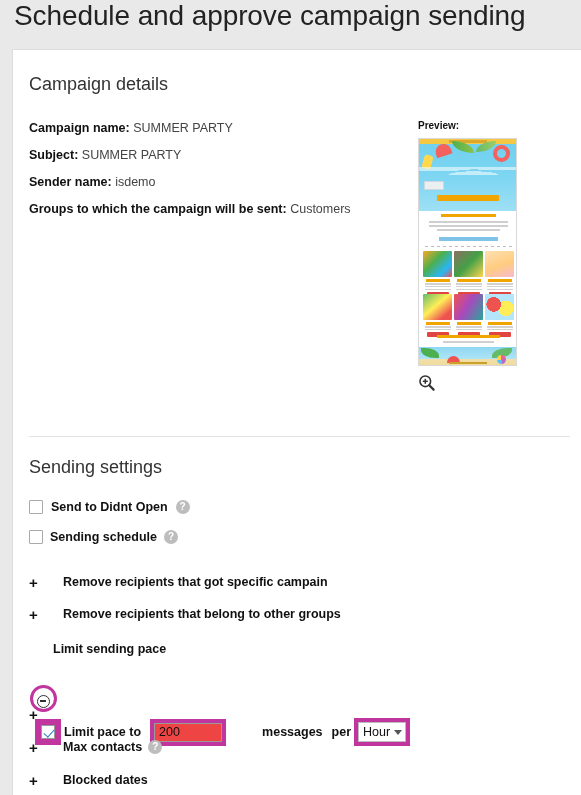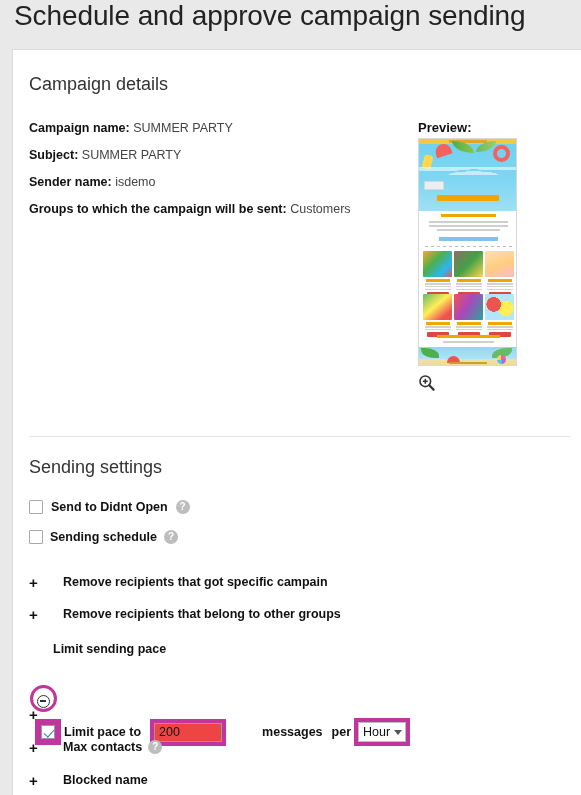--- a/index.html
+++ b/index.html
@@ -67,21 +67,21 @@
   .detail-row b { color: #111; font-weight: bold; }
   #detail-0 { top: 71px; }
   #detail-1 { top: 98px; }
   #detail-2 { top: 125px; }
   #detail-3 { top: 152px; }
 
   
   .preview-label {
     position: absolute;
     left: 405px; top: 70px;
-    font-size: 13px; font-weight: bold; color: #111;
+    font-size: 10px; font-weight: bold; color: #111;
     white-space: nowrap;
   }
   .preview-thumb {
     position: absolute;
     left: 405px; top: 88px;
     width: 99px; height: 228px;
     border: 1px solid #d8d8d8;
     background: #fff;
     overflow: hidden;
   }
@@ -478,17 +478,17 @@
     </div>
 
     <div class="exp-row" id="exp-row-4">
       <span class="exp-sign">+</span>
       <span class="exp-label">Max contacts</span>
       <span class="help" style="margin-left:6px">?</span>
     </div>
 
     <div class="exp-row" id="exp-row-5">
       <span class="exp-sign">+</span>
-      <span class="exp-label">Blocked name</span>
+      <span class="exp-label">Blocked dates</span>
     </div>
 
   </div>
 </div>
 
 </body></html>

